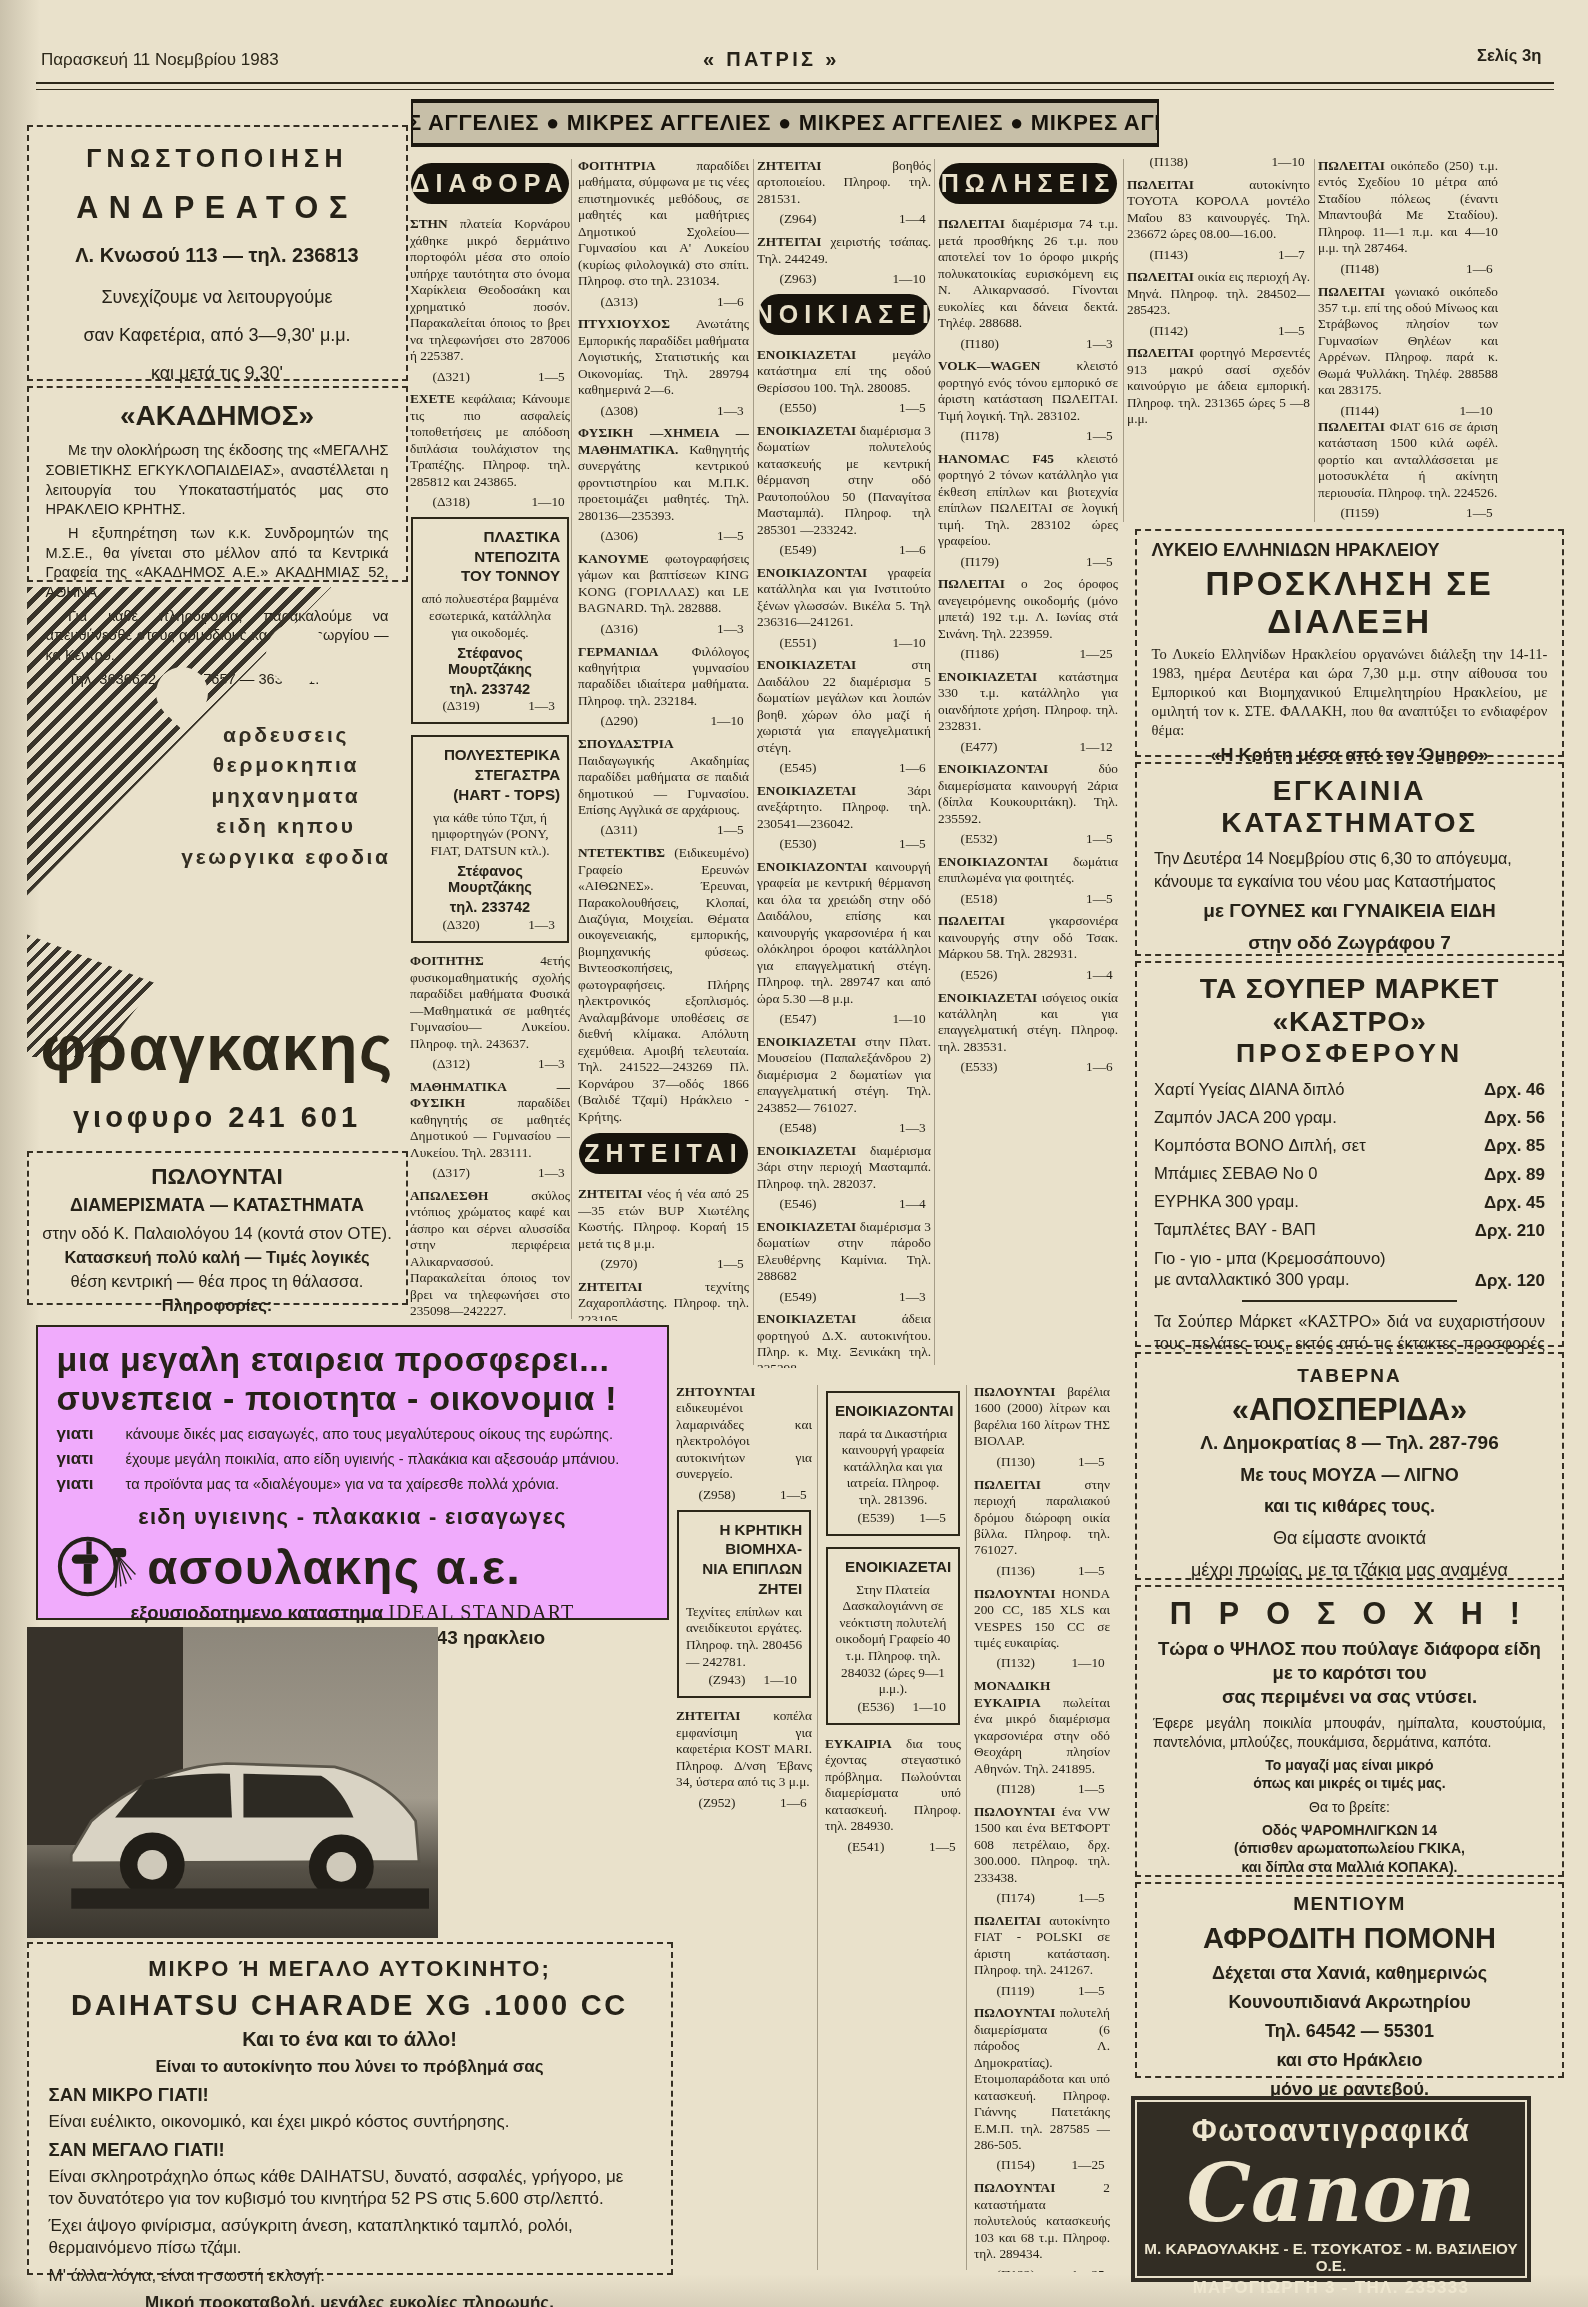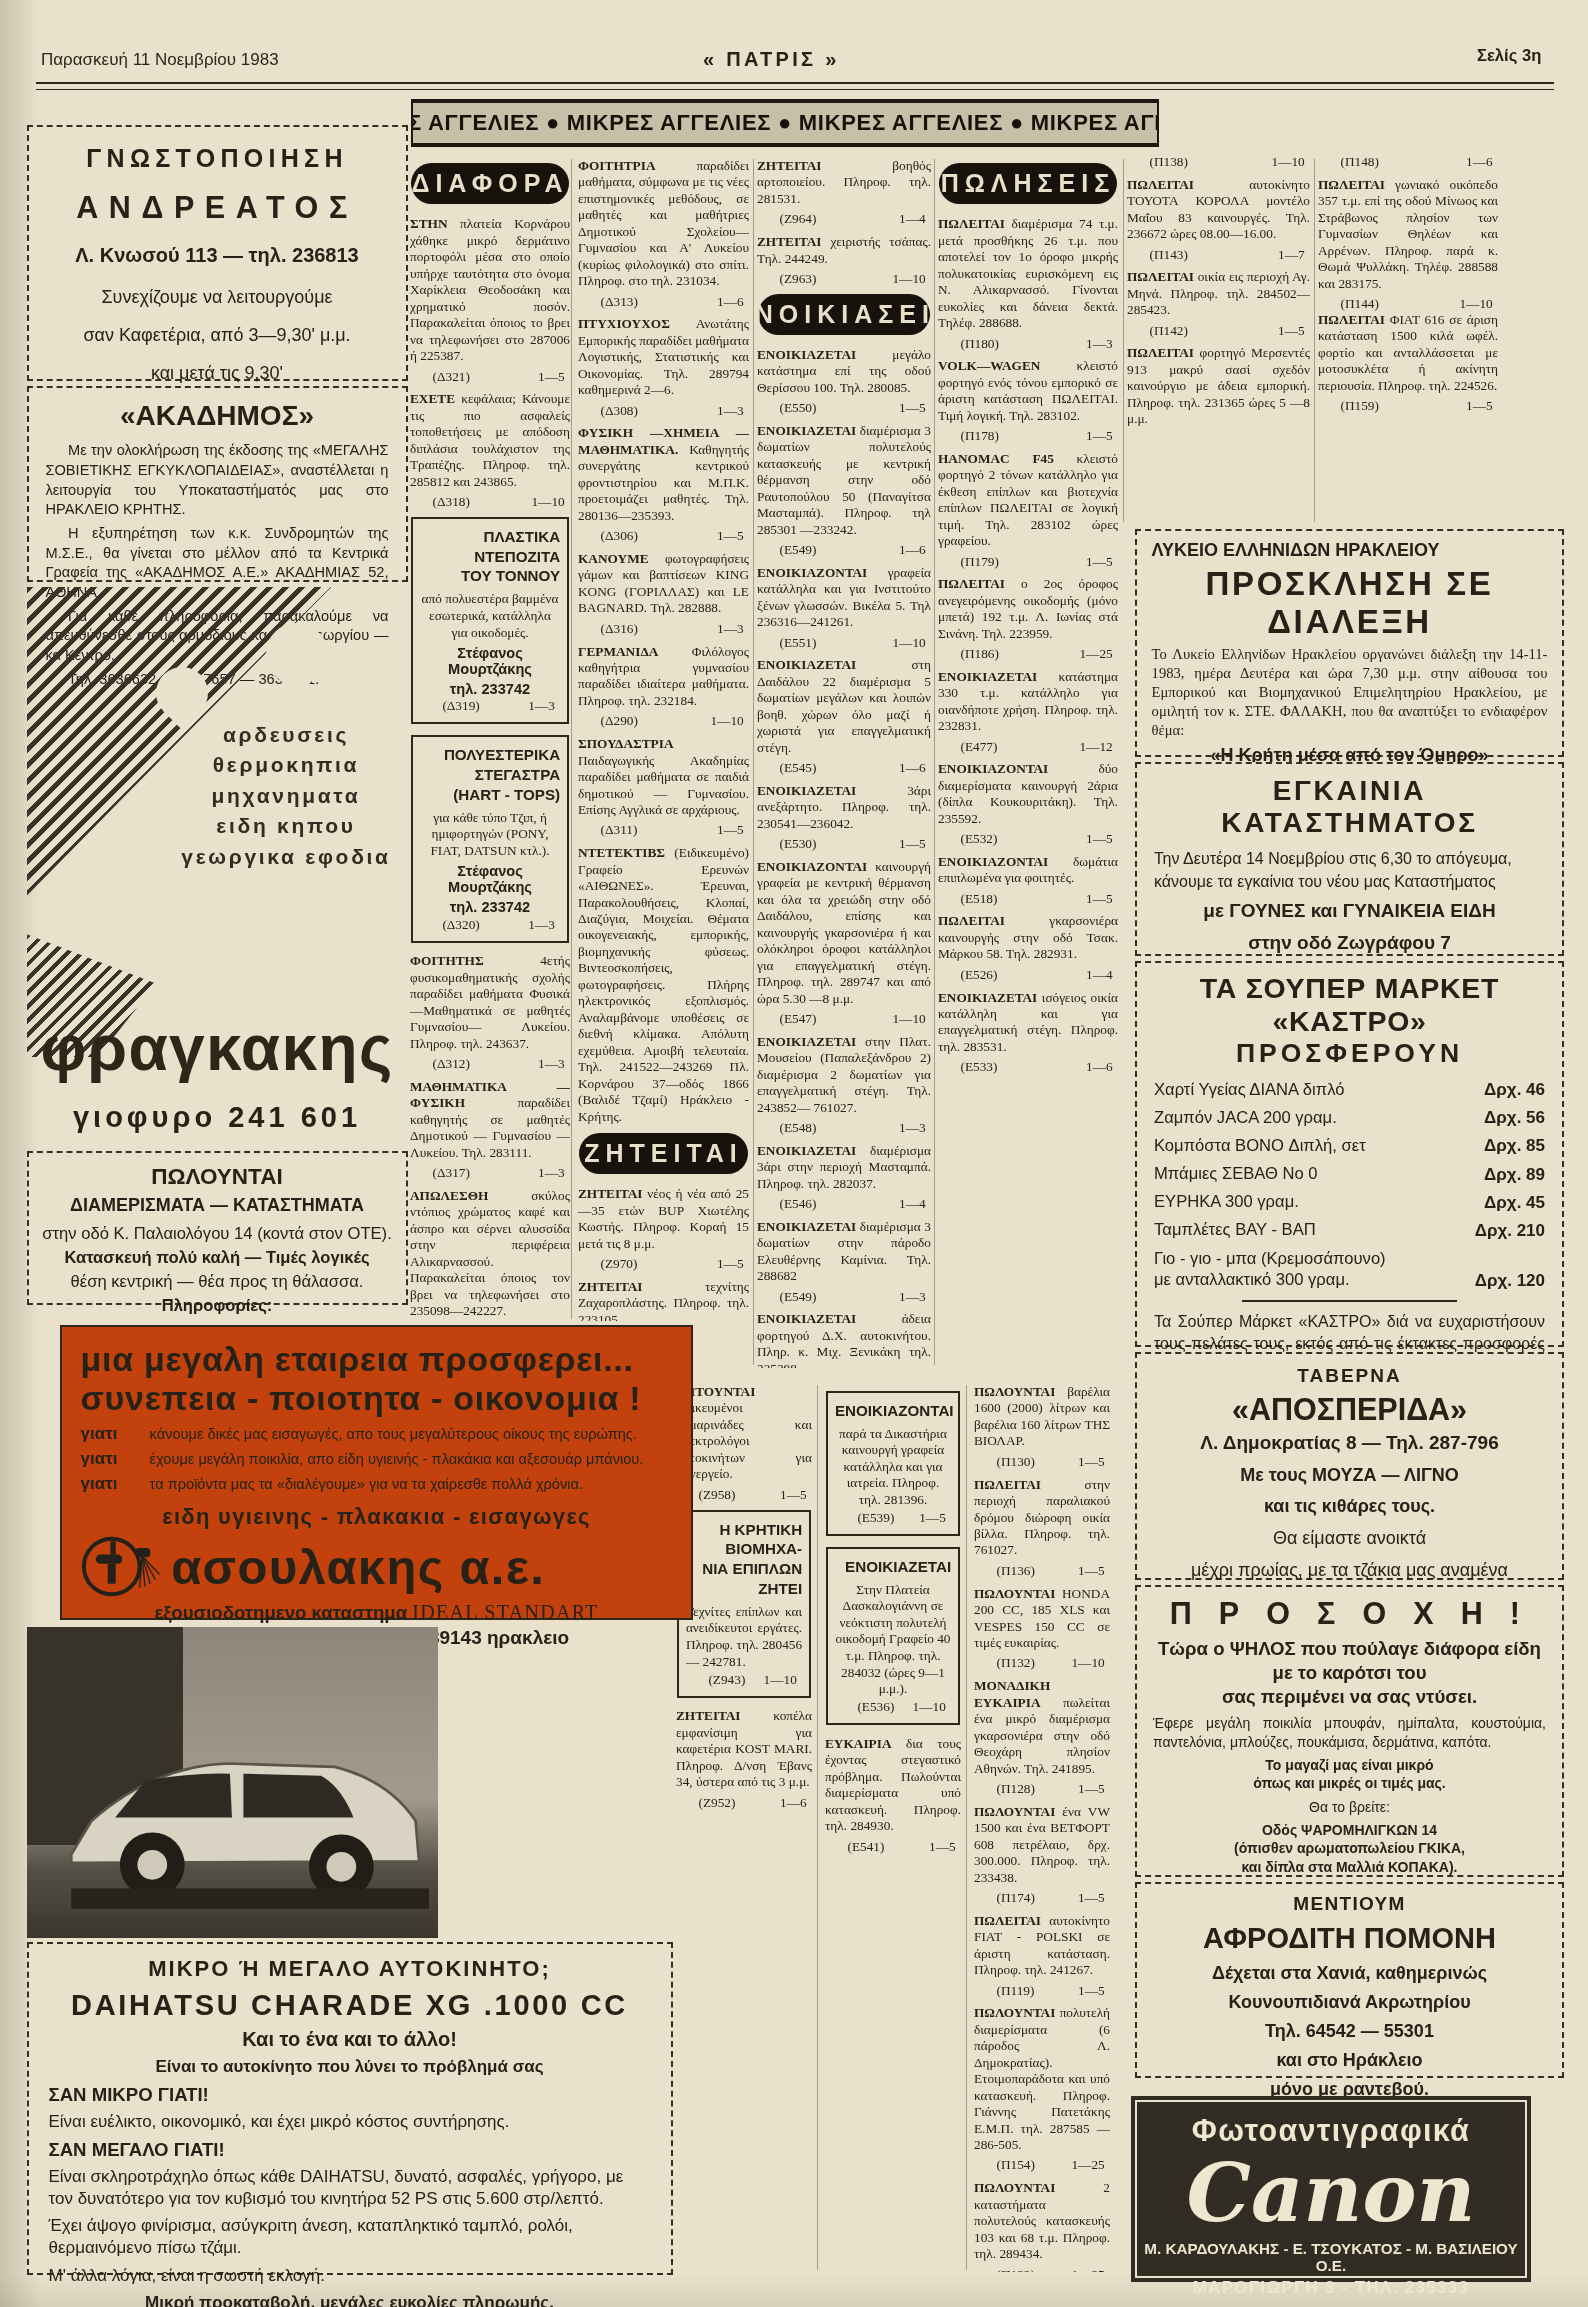--- a/index.html
+++ b/index.html
@@ -34,21 +34,21 @@
          font:bold 25px "Liberation Sans",sans-serif;color:#e7dfc8;letter-spacing:6px;}
   .ibx{border:2px solid #2c2719;margin:6.6px 1.3px 10.6px 1.3px;padding:8px 6.6px;}
   .ibx-t{font:bold 15.2px "Liberation Sans",sans-serif;text-align:right;white-space:pre-line;line-height:1.3;margin-bottom:5.3px;}
   .ibx-b{font-size:13.3px;line-height:1.25;text-align:center;}
   .ibx-b.left{text-align:justify;}
   .ibx-s{font:bold 14.6px "Liberation Sans",sans-serif;text-align:center;margin-top:4px;}
   .vrule{position:absolute;width:1.3px;background:#6e6551;opacity:.55;}
 
   
   .zz{position:absolute;border:2.7px dashed #352f23;background:#e9e1cb;box-sizing:border-box;}
-  .solidbox{position:absolute;border:2.7px double #2c2719;background:#c2410c;box-sizing:border-box;margin-left:24px;}
+  .solidbox{position:absolute;border:2.7px double #2c2719;background:#f0abfc;box-sizing:border-box;}
   .ctr{text-align:center;}
 
   
   .andr{padding:17px 13.3px;}
   .andr-t{font:bold 25px "Liberation Sans",sans-serif;letter-spacing:5.3px;margin-bottom:17px;}
   .andr-n{font:bold 30.5px "Liberation Sans",sans-serif;letter-spacing:10.6px;margin-bottom:18.6px;}
   .andr-a{font:bold 20px "Liberation Sans",sans-serif;margin-bottom:20px;}
   .andr-l{font:18px "Liberation Sans",sans-serif;margin-bottom:17px;}
 
   
@@ -182,20 +182,21 @@
         <span>1—7</span>
       </div>
       <div class="c-ad"><span class="lead">ΠΩΛΕΙΤΑΙ</span> <span>οικία εις περιοχή Αγ. Μηνά. Πληροφ. τηλ. 284502—285423.</span></div>
       <div class="crow" style="margin-top: -5.3px; margin-bottom: 6.6px;">
         <span>(Π142)</span>
         <span>1—5</span>
       </div>
       <div class="c-ad"><span class="lead">ΠΩΛΕΙΤΑΙ</span> <span>φορτηγό Μερσεντές 913 μακρύ σασί σχεδόν καινούργιο με άδεια εμπορική. Πληροφ. τηλ. 231365 ώρες 5 —8 μ.μ.</span></div>
     </div>
   <div class="col" style="left:1318px;top:158px;width:180px;height:366px;">
+      <div class="c-ad"><span class="lead">ΠΩΛΕΙΤΑΙ</span> <span>οικόπεδο (250) τ.μ. εντός Σχεδίου 10 μέτρα από Σταδίου πόλεως (έναντι Μπαντουβά Με Σταδίου). Πληροφ. 11—1 π.μ. και 4—10 μ.μ. τηλ 287464.</span></div>
       <div class="crow" style="margin-top: -5.3px; margin-bottom: 6.6px;">
         <span>(Π148)</span>
         <span>1—6</span>
       </div>
       <div class="c-ad"><span class="lead">ΠΩΛΕΙΤΑΙ</span> <span>γωνιακό οικόπεδο 357 τ.μ. επί της οδού Μίνωος και Στράβωνος πλησίον των Γυμνασίων Θηλέων και Αρρένων. Πληροφ. παρά κ. Θωμά Ψυλλάκη. Τηλέφ. 288588 και 283175.</span></div>
       <div class="crow" style="margin-top: -5.3px; margin-bottom: 0;">
         <span>(Π144)</span>
         <span>1—10</span>
       </div>
       <div class="c-ad"><span class="lead">ΠΩΛΕΙΤΑΙ</span> <span>ΦΙΑΤ 616 σε άριση κατάσταση 1500 κιλά ωφέλ. φορτίο και ανταλλάσσεται με μοτοσυκλέτα ή ακίνητη περιουσία. Πληροφ. τηλ. 224526.</span></div>

